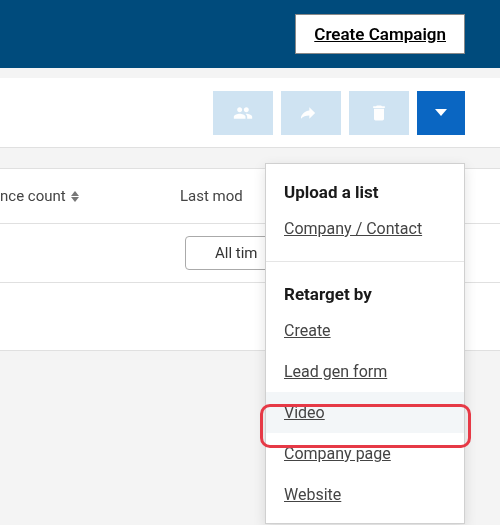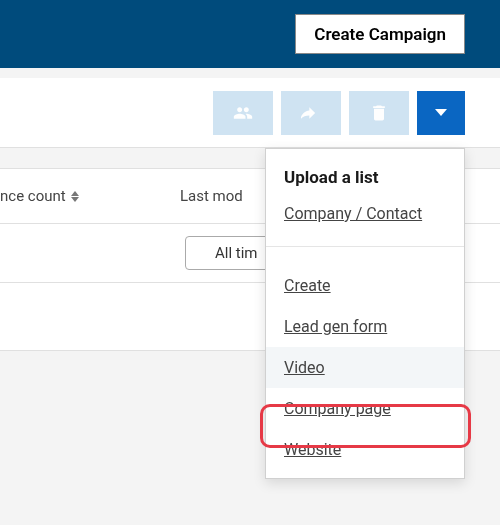--- a/index.html
+++ b/index.html
@@ -15,20 +15,21 @@
       overflow: hidden;
       position: relative;
     }
     .top-banner {
       background: #004B7C;
       height: 68px;
       display: flex;
       align-items: center;
       justify-content: flex-end;
       padding-right: 35px;
+      text-decoration: underline;
     }
     .create-campaign-btn {
       background: #fff;
       border: 1px solid #888;
       padding: 9px 18px;
       font-size: 17px;
       font-weight: 600;
       color: #000;
       cursor: pointer;
     }
@@ -144,21 +145,21 @@
       border-left: 5px solid transparent;
       border-right: 5px solid transparent;
       border-top: 6px solid #555;
     }
     .empty-row {
       height: 68px;
       border-bottom: 1px solid #e0e0e0;
     }
     .dropdown-menu {
       position: absolute;
-      top: 148px;
+      top: 163px;
       right: 35px;
       width: 200px;
       background: #fff;
       border: 1px solid #d0d0d0;
       box-shadow: 0 4px 12px rgba(0,0,0,0.12);
       z-index: 100;
     }
     .dropdown-section {
       padding: 14px 0 8px 0;
     }
@@ -245,20 +246,21 @@
   <div class="empty-row"></div>
 </div>
 
 <div class="dropdown-menu">
   <div class="dropdown-section">
     <div class="dropdown-heading">Upload a list</div>
     <div class="dropdown-item">Company / Contact</div>
   </div>
   <hr class="dropdown-divider">
   <div class="dropdown-section">
+    <div class="dropdown-heading">Retarget by</div>
     <div class="dropdown-item">Create</div>
     <div class="dropdown-item">Lead gen form</div>
     <div class="dropdown-item highlighted">Video</div>
     <div class="dropdown-item">Company page</div>
     <div class="dropdown-item">Website</div>
   </div>
 </div>
 
 <div class="highlight-ring"></div>
 

